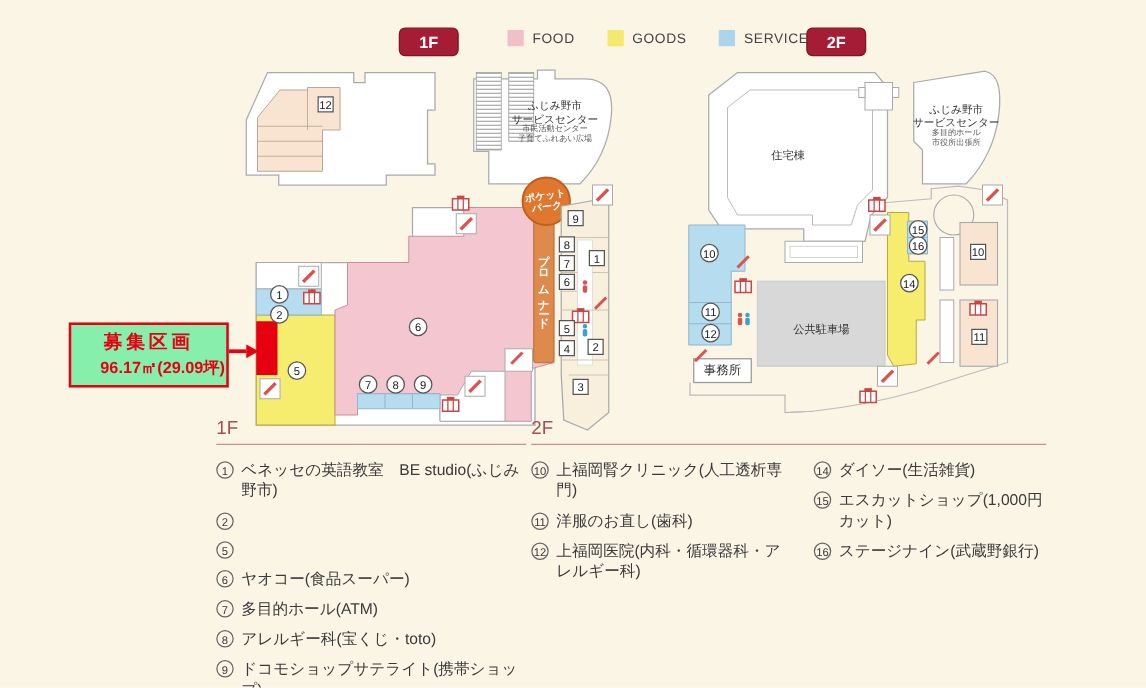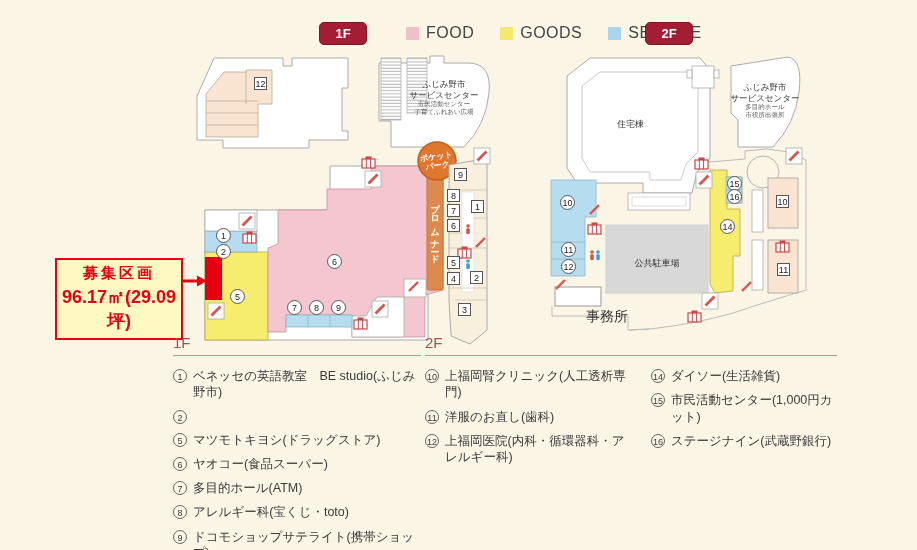--- a/index.html
+++ b/index.html
@@ -4,31 +4,31 @@
 <style>
   html,body{margin:0;padding:0;}
   body{font-family:"Liberation Sans","DejaVu Sans",sans-serif;}
   .canvas{position:relative;width:917px;height:550px;background:#fbf5e6;overflow:hidden;}
   svg{position:absolute;left:0;top:0;}
 
   
   .badge{position:absolute;width:46px;height:21px;background:#a51d35;border:1px solid #7d1527;
          border-radius:5px;color:#fff;font-weight:bold;font-size:13px;text-align:center;line-height:21px;}
   .legend{position:absolute;top:24px;left:406px;display:flex;gap:26px;align-items:center;}
-  .legend-item{display:flex;gap:7px;align-items:center;font-size:16px;color:#444;letter-spacing:.5px;}
+  .legend-item{display:flex;gap:7px;align-items:center;font-size:11px;color:#444;letter-spacing:.5px;}
   .sw{width:13px;height:13px;display:inline-block;}
   .sw-food{background:#efc0ca;}
   .sw-goods{background:#f4e96d;}
   .sw-service{background:#abd5ec;}
 
   
-  .callout{position:absolute;left:55px;top:258px;width:122px;background:#fef9c3;border:2.5px solid #e60012;
+  .callout{position:absolute;left:55px;top:258px;width:122px;background:#86efac;border:2.5px solid #e60012;
            text-align:center;padding:4px 1px 5px;color:#e60012;font-weight:bold;}
   .callout .l1{font-size:15px;letter-spacing:3px;}
-  .callout .l2{font-size:18px;margin-top:2px;letter-spacing:0;}
+  .callout .l2{font-size:13px;margin-top:2px;letter-spacing:0;text-align:right;}
 
   
   .maplbl{position:absolute;color:#333;text-align:center;line-height:1.25;}
   .svc{width:96px;}
   .svc .big{font-size:8.5px;}
   .svc .sml{font-size:6.5px;color:#555;}
   .vert{writing-mode:vertical-rl;text-orientation:upright;color:#fff;font-weight:bold;
         font-size:9px;letter-spacing:2px;line-height:16px;text-align:center;}
   .pocket{color:#fff;font-weight:bold;font-size:8px;line-height:1.15;transform:rotate(-8deg);text-align:center;width:44px;}
 
@@ -217,21 +217,21 @@
     <div>パーク</div>
   </div>
 
   <div class="maplbl" style="left:592px;top:119px;width:52px;font-size:9px;text-align:right;">住宅棟</div>
   <div class="maplbl svc" style="left:722px;top:82px;width:86px;">
     <div class="big">ふじみ野市</div>
     <div class="big">サービスセンター</div>
     <div class="sml">多目的ホール</div>
     <div class="sml">市役所出張所</div>
   </div>
-  <div class="maplbl" style="left:556px;top:308px;width:44px;font-size:14px;padding-left:29px;">事務所</div>
+  <div class="maplbl" style="left:556px;top:291px;width:44px;font-size:10px;">事務所</div>
   <div class="maplbl" style="left:607px;top:258px;width:100px;font-size:9px;">公共駐車場</div>
 
   <div class="mk-s" style="left:254px;top:77px;">12</div>
   <div class="mk-c" style="left:216px;top:228px;">1</div>
   <div class="mk-c" style="left:216px;top:244px;">2</div>
   <div class="mk-c" style="left:230px;top:289px;">5</div>
   <div class="mk-c" style="left:327px;top:254px;">6</div>
   <div class="mk-c" style="left:287px;top:300px;">7</div>
   <div class="mk-c" style="left:309px;top:300px;">8</div>
   <div class="mk-c" style="left:331px;top:300px;">9</div>
@@ -259,21 +259,20 @@
     <hr class="floor-rule">
     <div class="dir-row">
       <span class="cnum">1</span>
       <span>ベネッセの英語教室　BE studio(ふじみ野市)</span>
     </div>
     <div class="dir-row">
       <span class="cnum">2</span>
     </div>
     <div class="dir-row">
       <span class="cnum">5</span>
-      <span>マツモトキヨシ(ドラッグストア)</span>
     </div>
     <div class="dir-row">
       <span class="cnum">6</span>
       <span>ヤオコー(食品スーパー)</span>
     </div>
     <div class="dir-row">
       <span class="cnum">7</span>
       <span>多目的ホール(ATM)</span>
     </div>
     <div class="dir-row">
@@ -304,21 +303,21 @@
           <span>上福岡医院(内科・循環器科・アレルギー科)</span>
         </div>
       </div>
       <div style="width:186px;">
         <div class="dir-row">
           <span class="cnum">14</span>
           <span>ダイソー(生活雑貨)</span>
         </div>
         <div class="dir-row">
           <span class="cnum">15</span>
-          <span>市民活動センター(1,000円カット)</span>
+          <span>エスカットショップ(1,000円カット)</span>
         </div>
         <div class="dir-row">
           <span class="cnum">16</span>
           <span>ステージナイン(武蔵野銀行)</span>
         </div>
       </div>
     </div>
   </div>
 
 </div>

